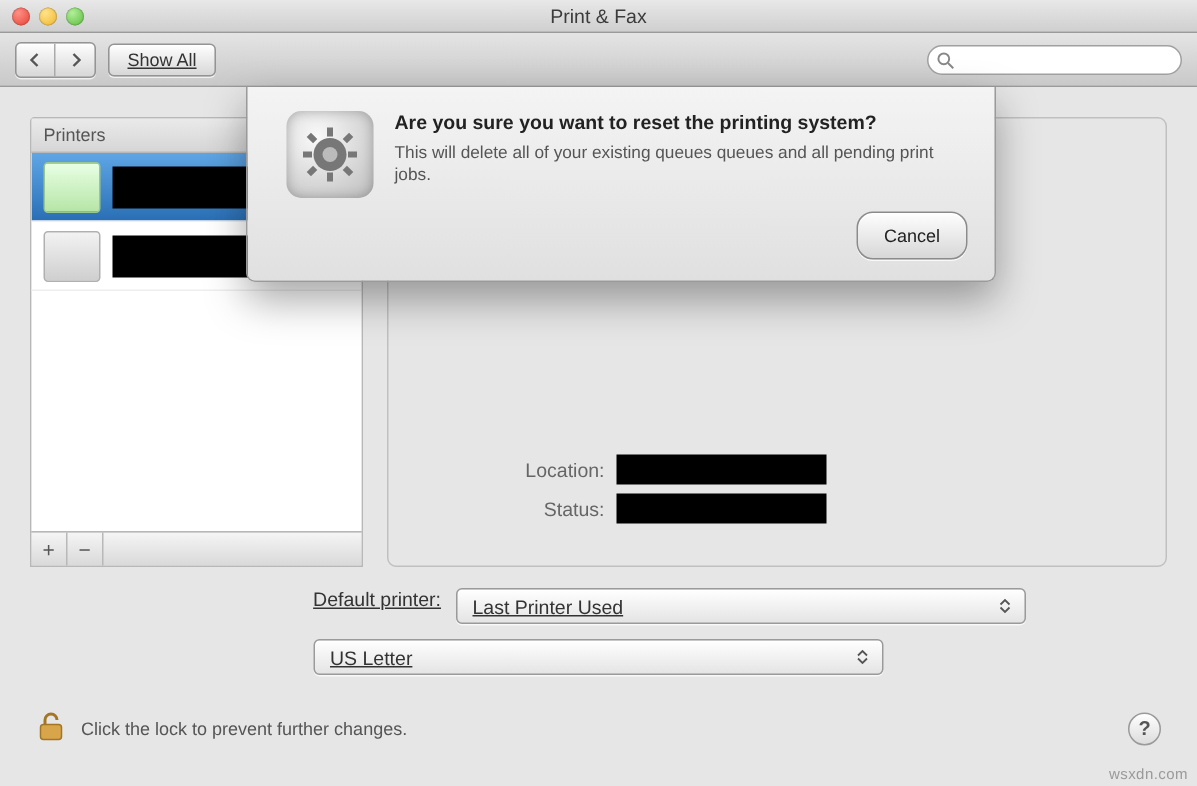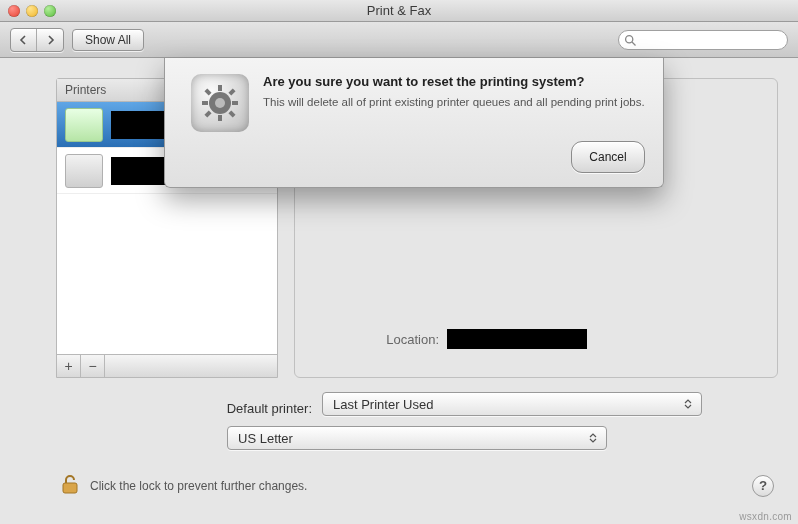--- a/index.html
+++ b/index.html
@@ -28,21 +28,21 @@
   .tl.yellow { background: radial-gradient(circle at 35% 30%, #ffe38a, #f0b52a); }
   .tl.green  { background: radial-gradient(circle at 35% 30%, #b2ef9a, #58bb3a); }
   .title {
     position: absolute; left: 0; right: 0; text-align: center;
     font-size: 13px; color: #3b3b3b; pointer-events: none;
   }
   .toolbar {
     height: 36px;
     background: linear-gradient(#e4e4e4, #c9c9c9);
     border-bottom: 1px solid #9b9b9b;
-    display: flex; align-items: center; padding: 0 10px; gap: 8px;
+    display: flex; align-items: center; padding: 0 10px; gap: 8px; text-decoration: underline;
   }
   .seg {
     display: inline-flex; border: 1px solid #949494; border-radius: 4px;
     overflow: hidden;
     background: linear-gradient(#fefefe, #d7d7d7);
     box-shadow: 0 1px 0 rgba(255,255,255,.7), inset 0 1px 0 rgba(255,255,255,.7);
   }
   .seg button {
     width: 26px; height: 22px; border: none; background: transparent;
     border-right: 1px solid #aaa; display: flex; align-items: center; justify-content: center;
@@ -64,21 +64,20 @@
     position: relative;
   }
   .search svg { position: absolute; left: 5px; top: 3px; }
   .search input { border: none; outline: none; width: 100%; background: transparent; font-size: 12px; }
 
   .content {
     padding: 20px 20px 10px 20px;
     height: calc(524px - 22px - 36px - 20px);
     display: flex; flex-direction: column; gap: 14px;
     position: relative;
-    margin-left: 36px;
   }
   .main-row { display: flex; gap: 16px; height: 300px; }
 
   .printers-panel {
     width: 222px; display: flex; flex-direction: column;
     border: 1px solid #b8b8b8; border-radius: 3px 3px 0 0;
     background: #d9d9d9;
   }
   .printers-header {
     padding: 4px 8px; font-size: 12px; color: #555;
@@ -121,21 +120,21 @@
     position: absolute; right: 80px; top: 24px;
     width: 180px; height: 130px; opacity: .15;
     border-radius: 8px;
   }
   .detail-rows { display: flex; flex-direction: column; gap: 6px; margin-top: auto; margin-bottom: 8px; }
   .detail-row { display: flex; align-items: center; gap: 8px; }
   .detail-label { width: 120px; text-align: right; color: #666; font-size: 13px; }
   .detail-value { width: 140px; height: 20px; background: #000; }
 
   .bottom-form { display: flex; flex-direction: column; gap: 10px; align-items: center; }
-  .form-row { display: flex; align-items: flex-end; gap: 10px; }
+  .form-row { display: flex; align-items: flex-start; gap: 10px; text-decoration: underline; }
   .form-label { width: 180px; text-align: right; color: #333; }
   .select {
     width: 380px; height: 24px;
     border: 1px solid #9a9a9a; border-radius: 4px;
     background: linear-gradient(#ffffff, #e4e4e4);
     display: flex; align-items: center; padding: 0 24px 0 10px;
     position: relative; font-size: 13px; color: #333;
     box-shadow: 0 1px 0 rgba(255,255,255,.7), inset 0 1px 0 rgba(255,255,255,.7);
   }
   .select .chev {
@@ -262,20 +261,24 @@
         <button class="pf-btn">+</button>
         <button class="pf-btn">−</button>
       </div>
     </div>
 
     <div class="detail-panel">
       <div class="detail-bg-icon"></div>
       <div class="detail-rows">
         <div class="detail-row">
           <div class="detail-label">Location:</div>
+          <div class="detail-value"></div>
+        </div>
+        <div class="detail-row">
+          <div class="detail-label">Status:</div>
           <div class="detail-value"></div>
         </div>
       </div>
     </div>
   </div>
 
   <div class="bottom-form">
     <div class="form-row">
       <div class="form-label">Default printer:</div>
       <div class="select">
@@ -331,20 +334,20 @@
           <rect x="6" y="6" width="4" height="6" transform="rotate(-45 8 9)"></rect>
           <rect x="30" y="6" width="4" height="6" transform="rotate(45 32 9)"></rect>
           <rect x="6" y="28" width="4" height="6" transform="rotate(45 8 31)"></rect>
           <rect x="30" y="28" width="4" height="6" transform="rotate(-45 32 31)"></rect>
         </g>
       </svg>
     </div>
   </div>
   <div class="sheet-body">
     <div class="sheet-title">Are you sure you want to reset the printing system?</div>
-    <div class="sheet-msg">This will delete all of print existing printer queues and all pending print jobs.</div>
+    <div class="sheet-msg">This will delete all of your existing queues queues and all pending print jobs.</div>
     <div class="sheet-buttons">
       <button class="mac-btn">Cancel</button>
     </div>
   </div>
 </div>
 
 <div class="watermark">wsxdn.com</div>
 
 </body></html>

